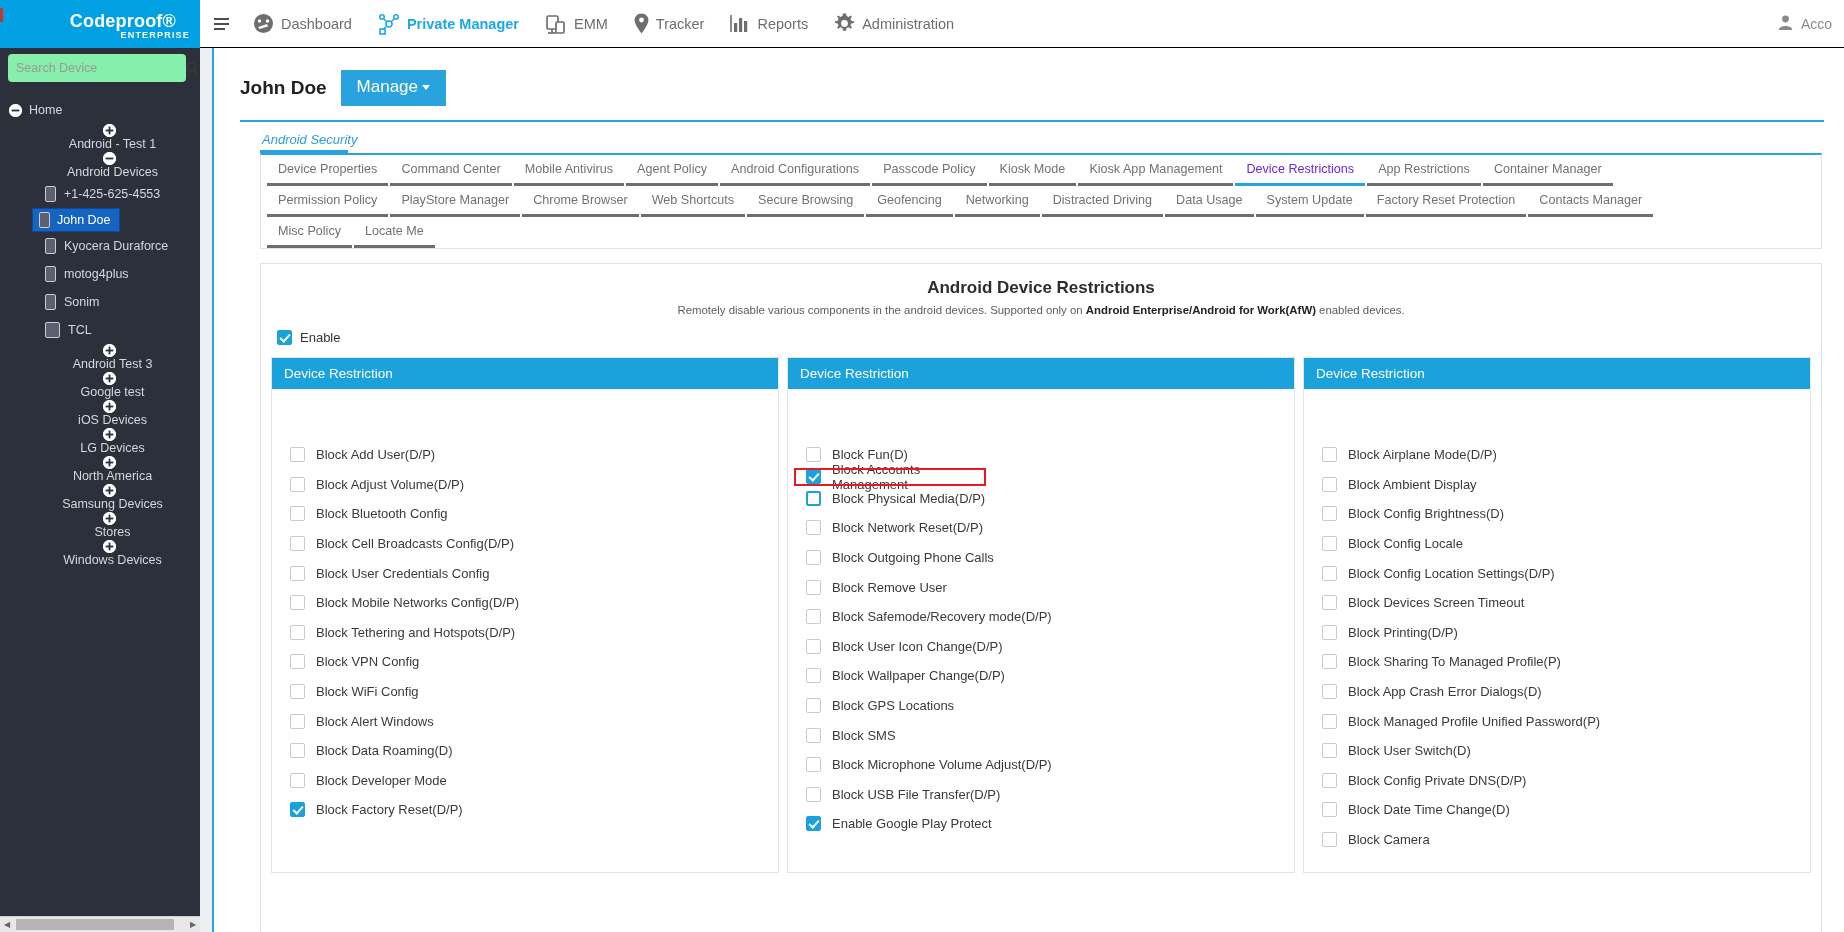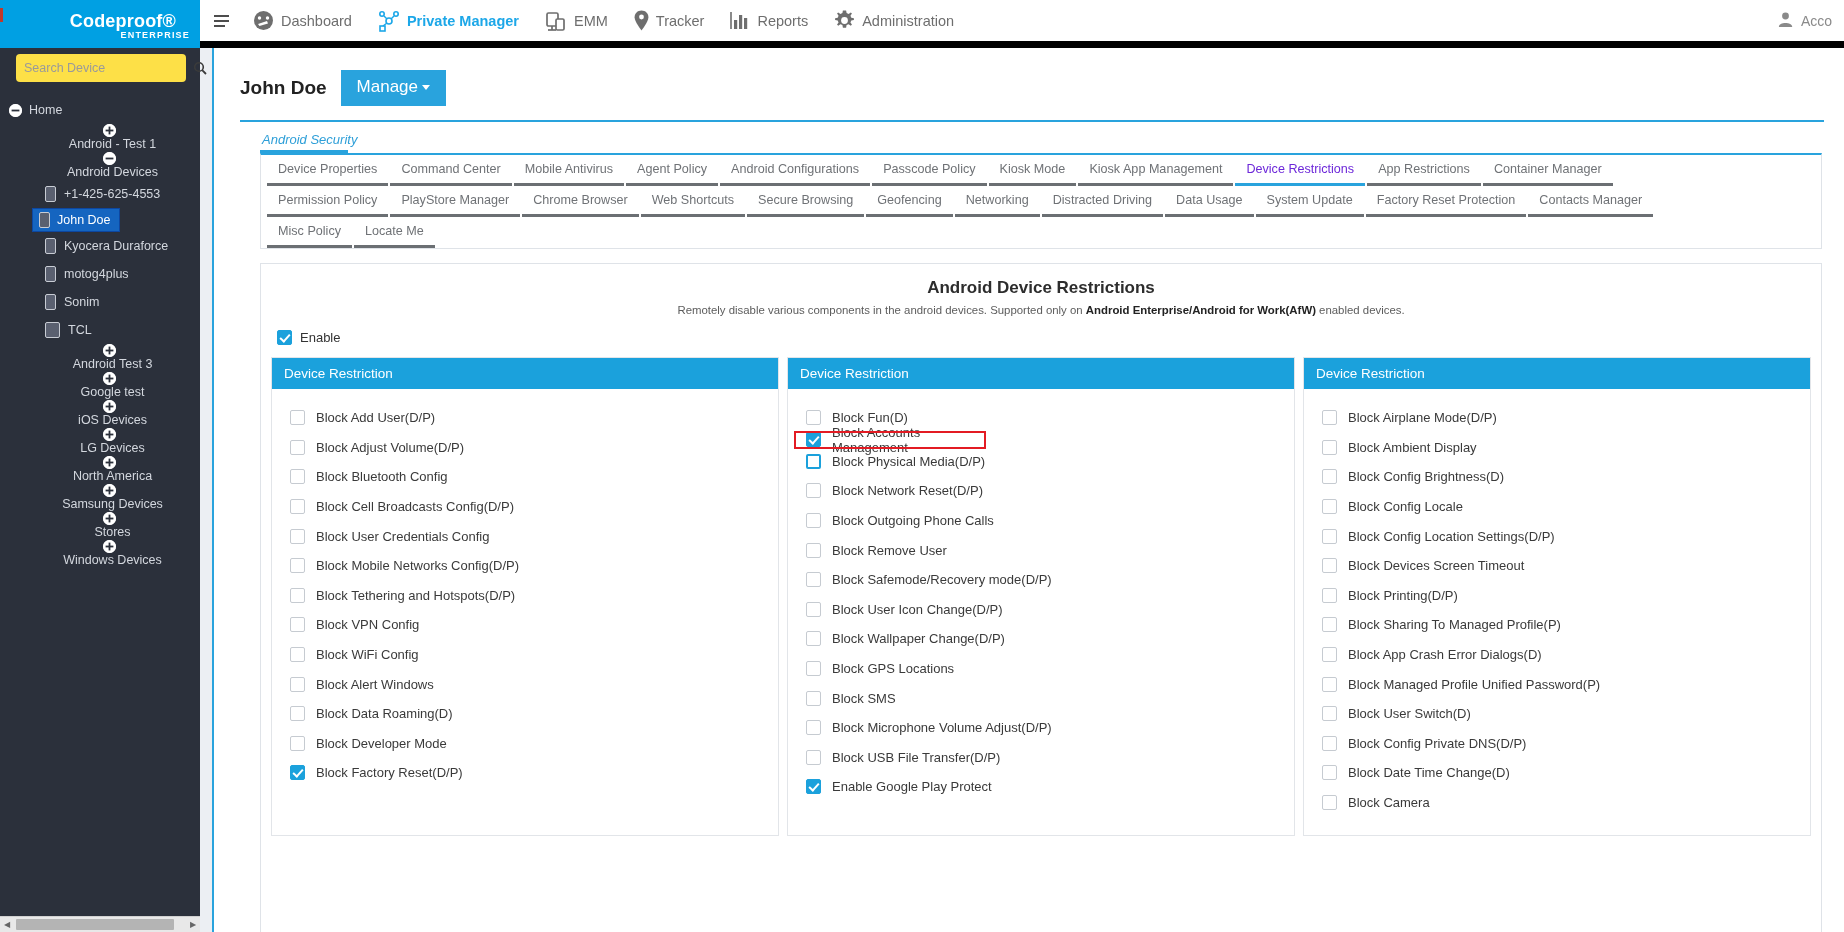--- a/index.html
+++ b/index.html
@@ -36,24 +36,24 @@
     position: relative; top: 1px;
   }
   #brand .redtick {
     position: absolute; left: 0; top: 8px;
     width: 3px; height: 14px; background: #c0392b;
   }
   #searchwrap {
     padding: 6px 8px 6px 0; background: #2b303b;
   }
   #searchbox {
-    height: 28px; background: #fde047;
+    height: 28px; background: #86efac;
     border-radius: 4px;
     display: flex; align-items: center;
-    margin-left: 16px; margin-right: 6px; justify-content: space-between;
+    margin-left: 8px; margin-right: 6px; justify-content: space-between;
   }
   #searchbox input {
     flex: 1; border: 0; outline: 0; background: transparent;
     font-size: 12.5px; color: #777; padding: 0 8px;
     font-family: "Liberation Sans", sans-serif;
   }
   #searchbox input::placeholder { color: #9a9a9a; }
   #searchbox .sep { width: 1px; height: 16px; background: #cfcfcf; }
   #searchbox .sicon {
     width: 30px; display: flex; align-items: center; justify-content: center;
@@ -100,21 +100,21 @@
   #hscroll .thumb {
     height: 11px; background: #b4b4b4; border-radius: 1px;
     width: 158px; margin: 0 2px;
   }
   #hscroll .track { flex: 1; }
 
   
   #topbar {
     position: absolute; left: 200px; top: 0;
     width: 1644px; height: 48px;
-    background: #fff; border-bottom: 7px solid #000000;
+    background: #fff; border-bottom: 1px solid #000000;
     display: flex; align-items: center;
     z-index: 4;
   }
   #hamburger {
     width: 34px; margin-left: 6px;
     display: flex; flex-direction: column; gap: 3px;
     align-items: flex-start; padding-left: 8px; cursor: pointer;
   }
   #hamburger span { display: block; height: 2px; background: #4d4d4d; }
   #hamburger span:nth-child(1) { width: 15px; }
@@ -213,21 +213,21 @@
     margin: 0 0 12px 6px; cursor: pointer;
   }
   #enablerow .lbl { font-size: 13px; color: #333; }
 
   .cols { display: flex; gap: 8px; }
   .col { flex: 1; border: 1px solid #e2e5e9; }
   .colhead {
     background: #1ba1dc; color: #fff;
     font-size: 13.5px; padding: 8px 12px;
   }
-  .colbody { padding: 14px 0 18px; }
+  .colbody { padding: 14px 0 18px; margin-top: 37px; }
   .crow {
     display: flex; align-items: center; gap: 11px;
     padding: 0 0 0 18px; height: 29.6px; cursor: pointer;
   }
   .crow .lab { font-size: 13px; color: #3a3a3a; }
   .crow.hl {
     outline: 2px solid #e31b23; outline-offset: 0;
     margin-left: 8px; padding-left: 10px;
     height: 14px; width: 188px;
   }

